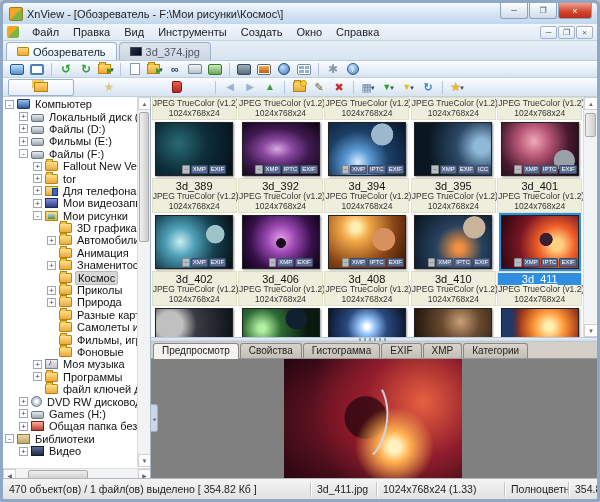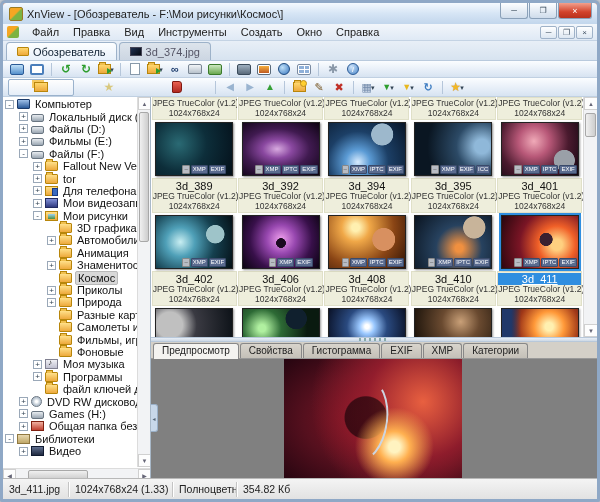--- a/index.html
+++ b/index.html
@@ -703,20 +703,21 @@
       <div class="preview">
         <div class="pimg">
             <div class="crescent"></div>
           </div>
         <span class="collapse-tab">◂</span>
       </div>
     </div>
   </div>
 
   <div class="statusbar">
+    <span class="seg" style="width:308px;">470 объект(ов) / 1 файл(ов) выделено [ 354.82 Кб ]</span>
     <span class="seg" style="width:66px;">3d_411.jpg</span>
-    <span class="seg" style="width:104px;">1024x768x24 (1.33)</span>
+    <span class="seg" style="width:128px;">1024x768x24 (1.33)</span>
     <span class="seg" style="width:64px;">Полноцветное</span>
     <span class="seg" style="width:58px;">354.82 Кб</span>
 
   </div>
 
 </div>
 
 </body></html>

